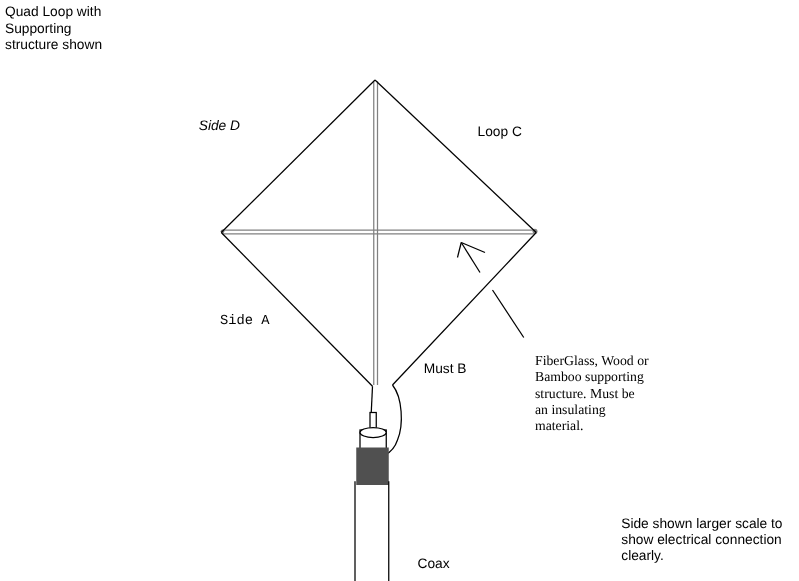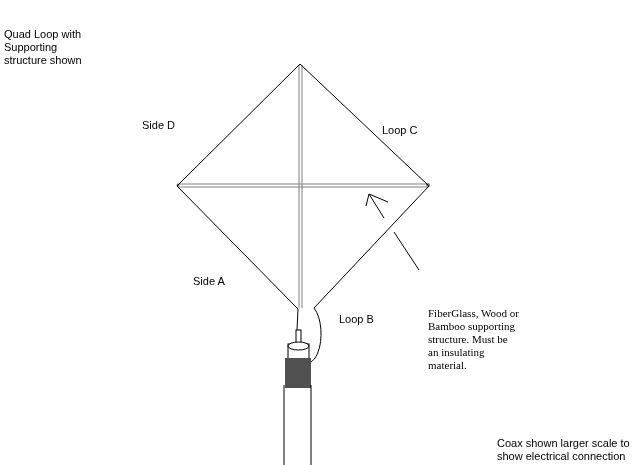--- a/index.html
+++ b/index.html
@@ -1,18 +1,18 @@
 <!DOCTYPE html>
 <html><head>
 <meta charset="utf-8">
 <style>
   html, body { margin:0; padding:0; background:#ffffff; }
   body { width:639px; height:465px; position:relative; overflow:hidden;
          font-family:"Liberation Sans", sans-serif; font-size:11px; color:#000; }
-  .lbl { position:absolute; line-height:13px; white-space:pre-line;margin-top:24px; }
+  .lbl { position:absolute; line-height:13px; white-space:pre-line; }
   svg { position:absolute; left:0; top:0; }
 </style>
 </head>
 <body>
 
 <svg width="639" height="465" viewBox="0 0 639 465">
 
   <g stroke="#808080" stroke-width="1" fill="none">
     <line x1="299" y1="65" x2="299" y2="308"></line>
     <line x1="302" y1="65" x2="302" y2="308"></line>
@@ -47,25 +47,25 @@
     <ellipse cx="298.5" cy="346" rx="10.5" ry="4" fill="#fff" stroke="#000" stroke-width="1"></ellipse>
     <rect x="285" y="358" width="26" height="30" fill="#505050"></rect>
     <line x1="284" y1="385" x2="284" y2="465" stroke="#000" stroke-width="1"></line>
     <line x1="311" y1="385" x2="311" y2="465" stroke="#000" stroke-width="1"></line>
   </g>
 </svg>
 
 <div class="lbl" style="left:4px; top:4px;">Quad Loop with
 Supporting
 structure shown</div>
-<div class="lbl" style="left:142px; top:95px;">Side D</div>
+<div class="lbl" style="left:159px; top:95px;font-style:italic;">Side D</div>
 <div class="lbl" style="left:382px; top:100px;">Loop C</div>
-<div class="lbl" style="left:193px; top:251px;">Side A</div>
-<div class="lbl" style="left:339px; top:289px;">Loop B</div>
+<div class="lbl" style="left:176px; top:251px;font-family:Liberation Mono, monospace;">Side A</div>
+<div class="lbl" style="left:339px; top:289px;">Must B</div>
 <div class="lbl" style="left:428px; top:283px;font-family:Liberation Serif, serif;">FiberGlass, Wood or
 Bamboo supporting
 structure. Must be
 an insulating
 material.</div>
-<div class="lbl" style="left:286px; top:445px;padding-left:36px;">Coax</div>
-<div class="lbl" style="left:497px; top:413px;">Coax shown larger scale to
+<div class="lbl" style="left:298px; top:445px;padding-left:36px;">Coax</div>
+<div class="lbl" style="left:497px; top:413px;">Side shown larger scale to
 show electrical connection
 clearly.</div>
 
 </body></html>

